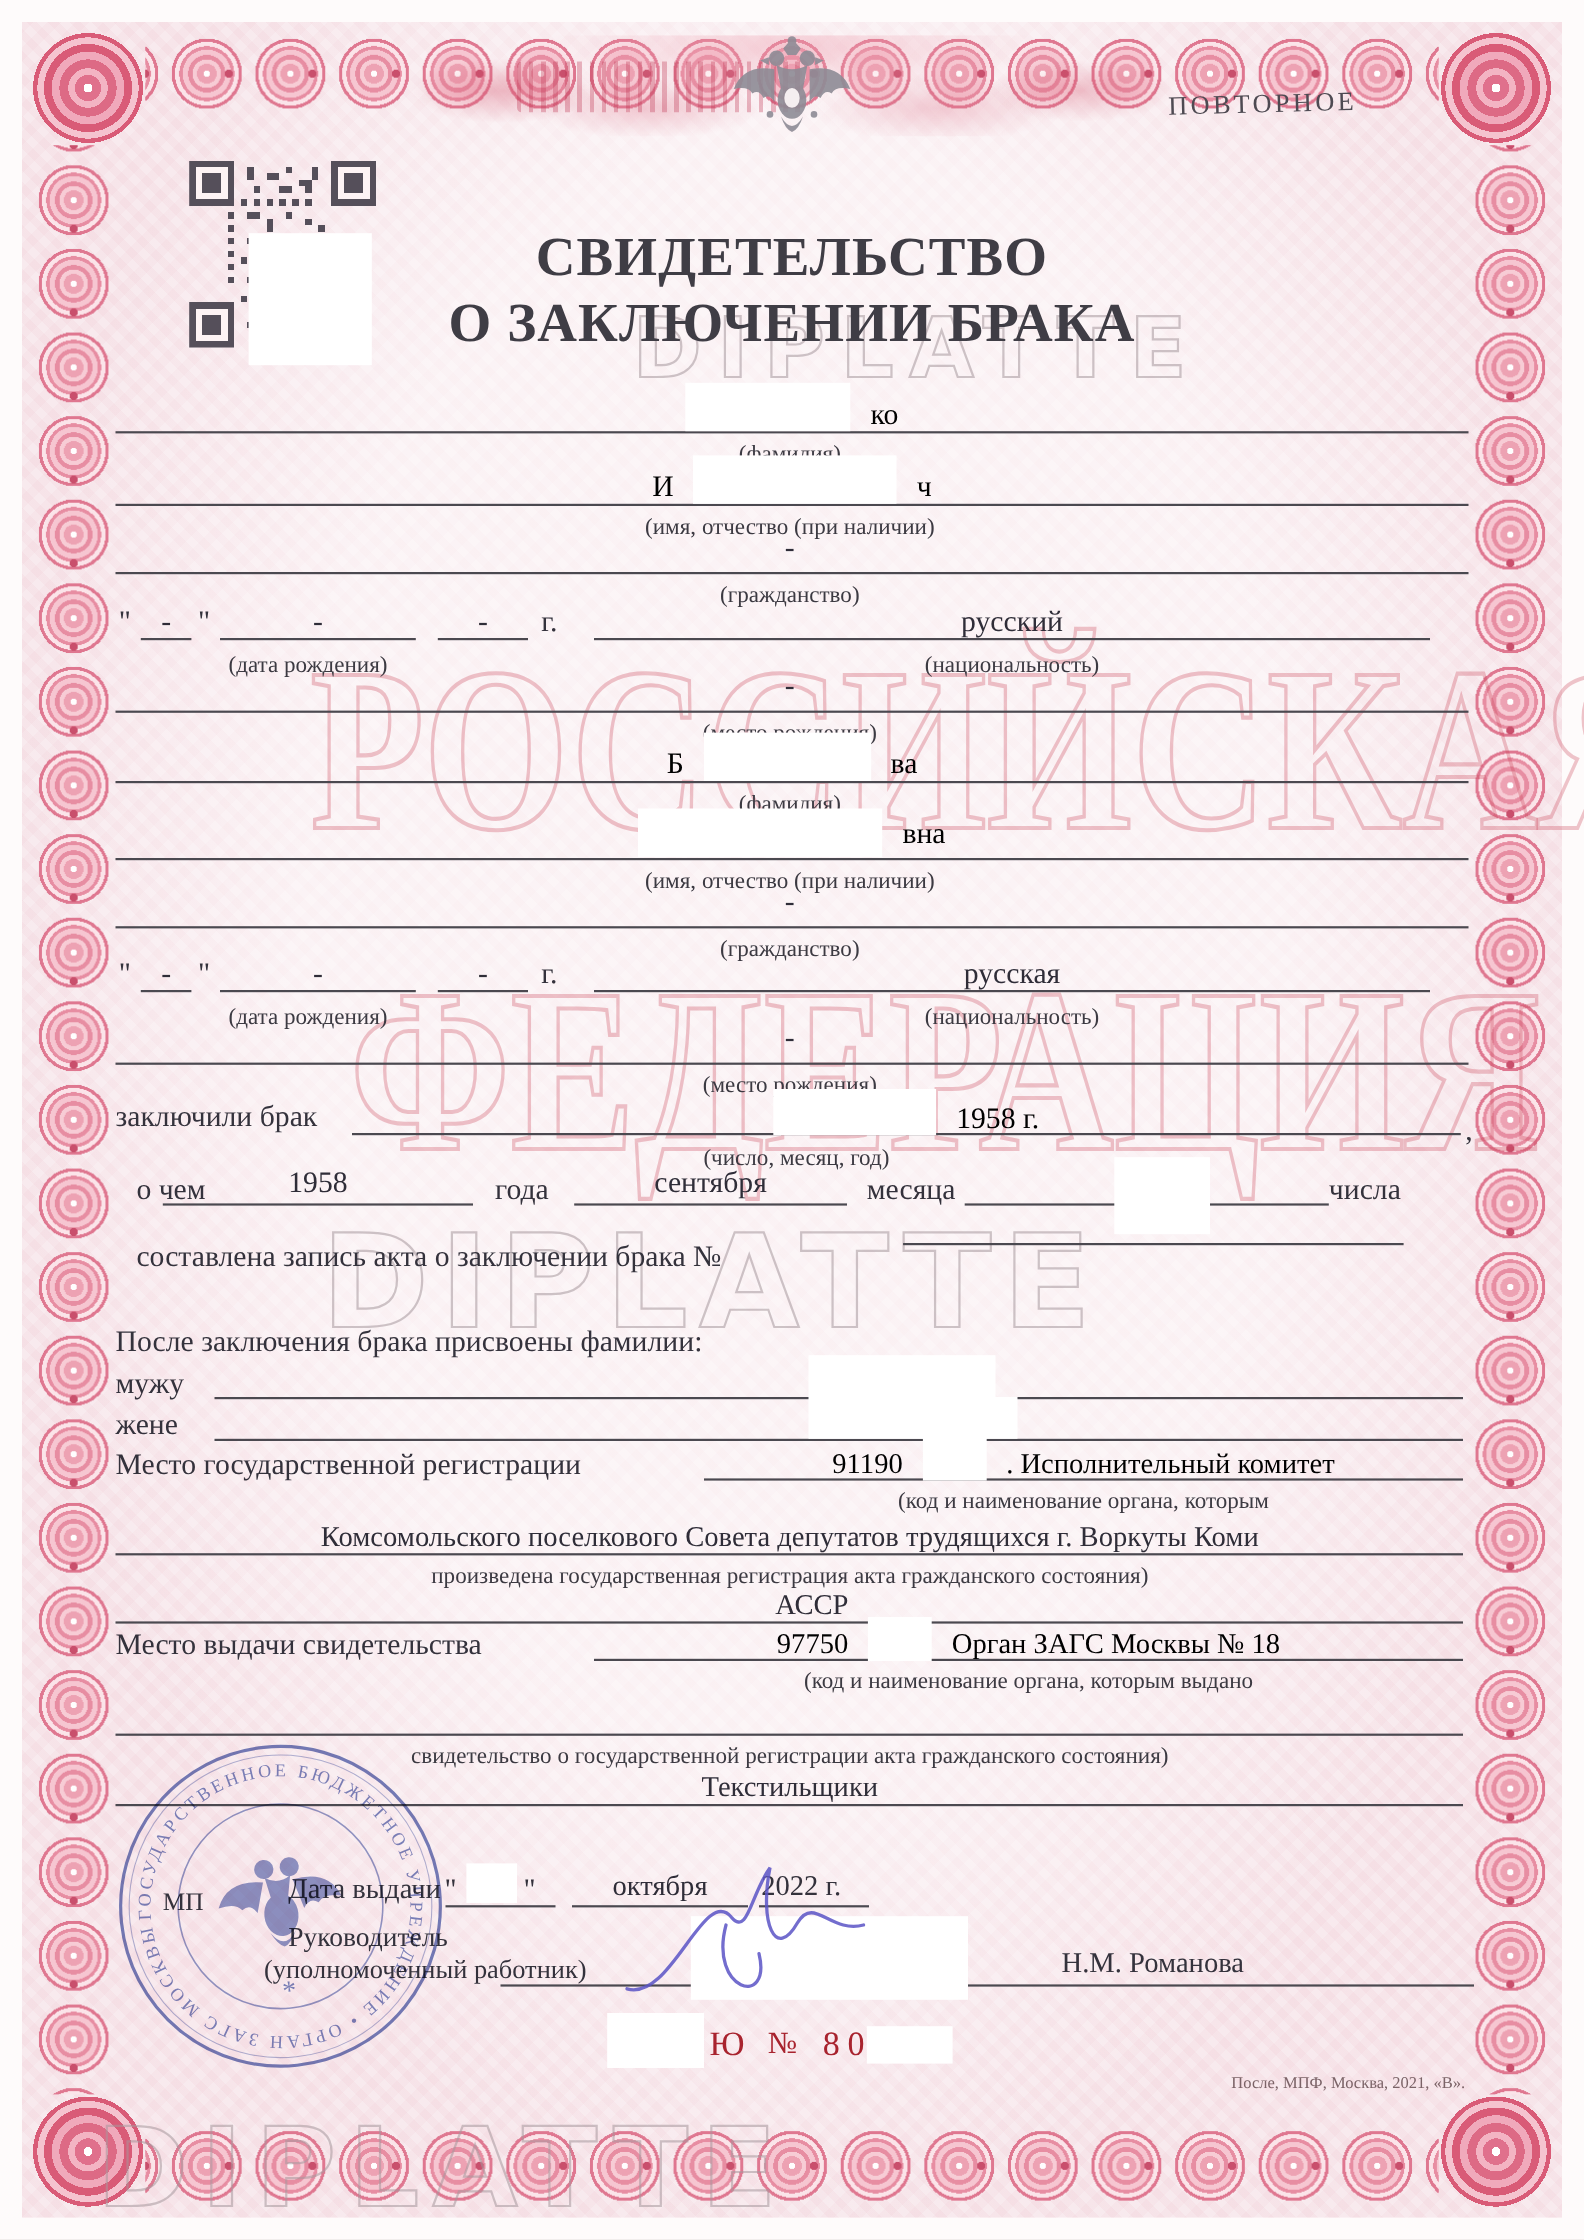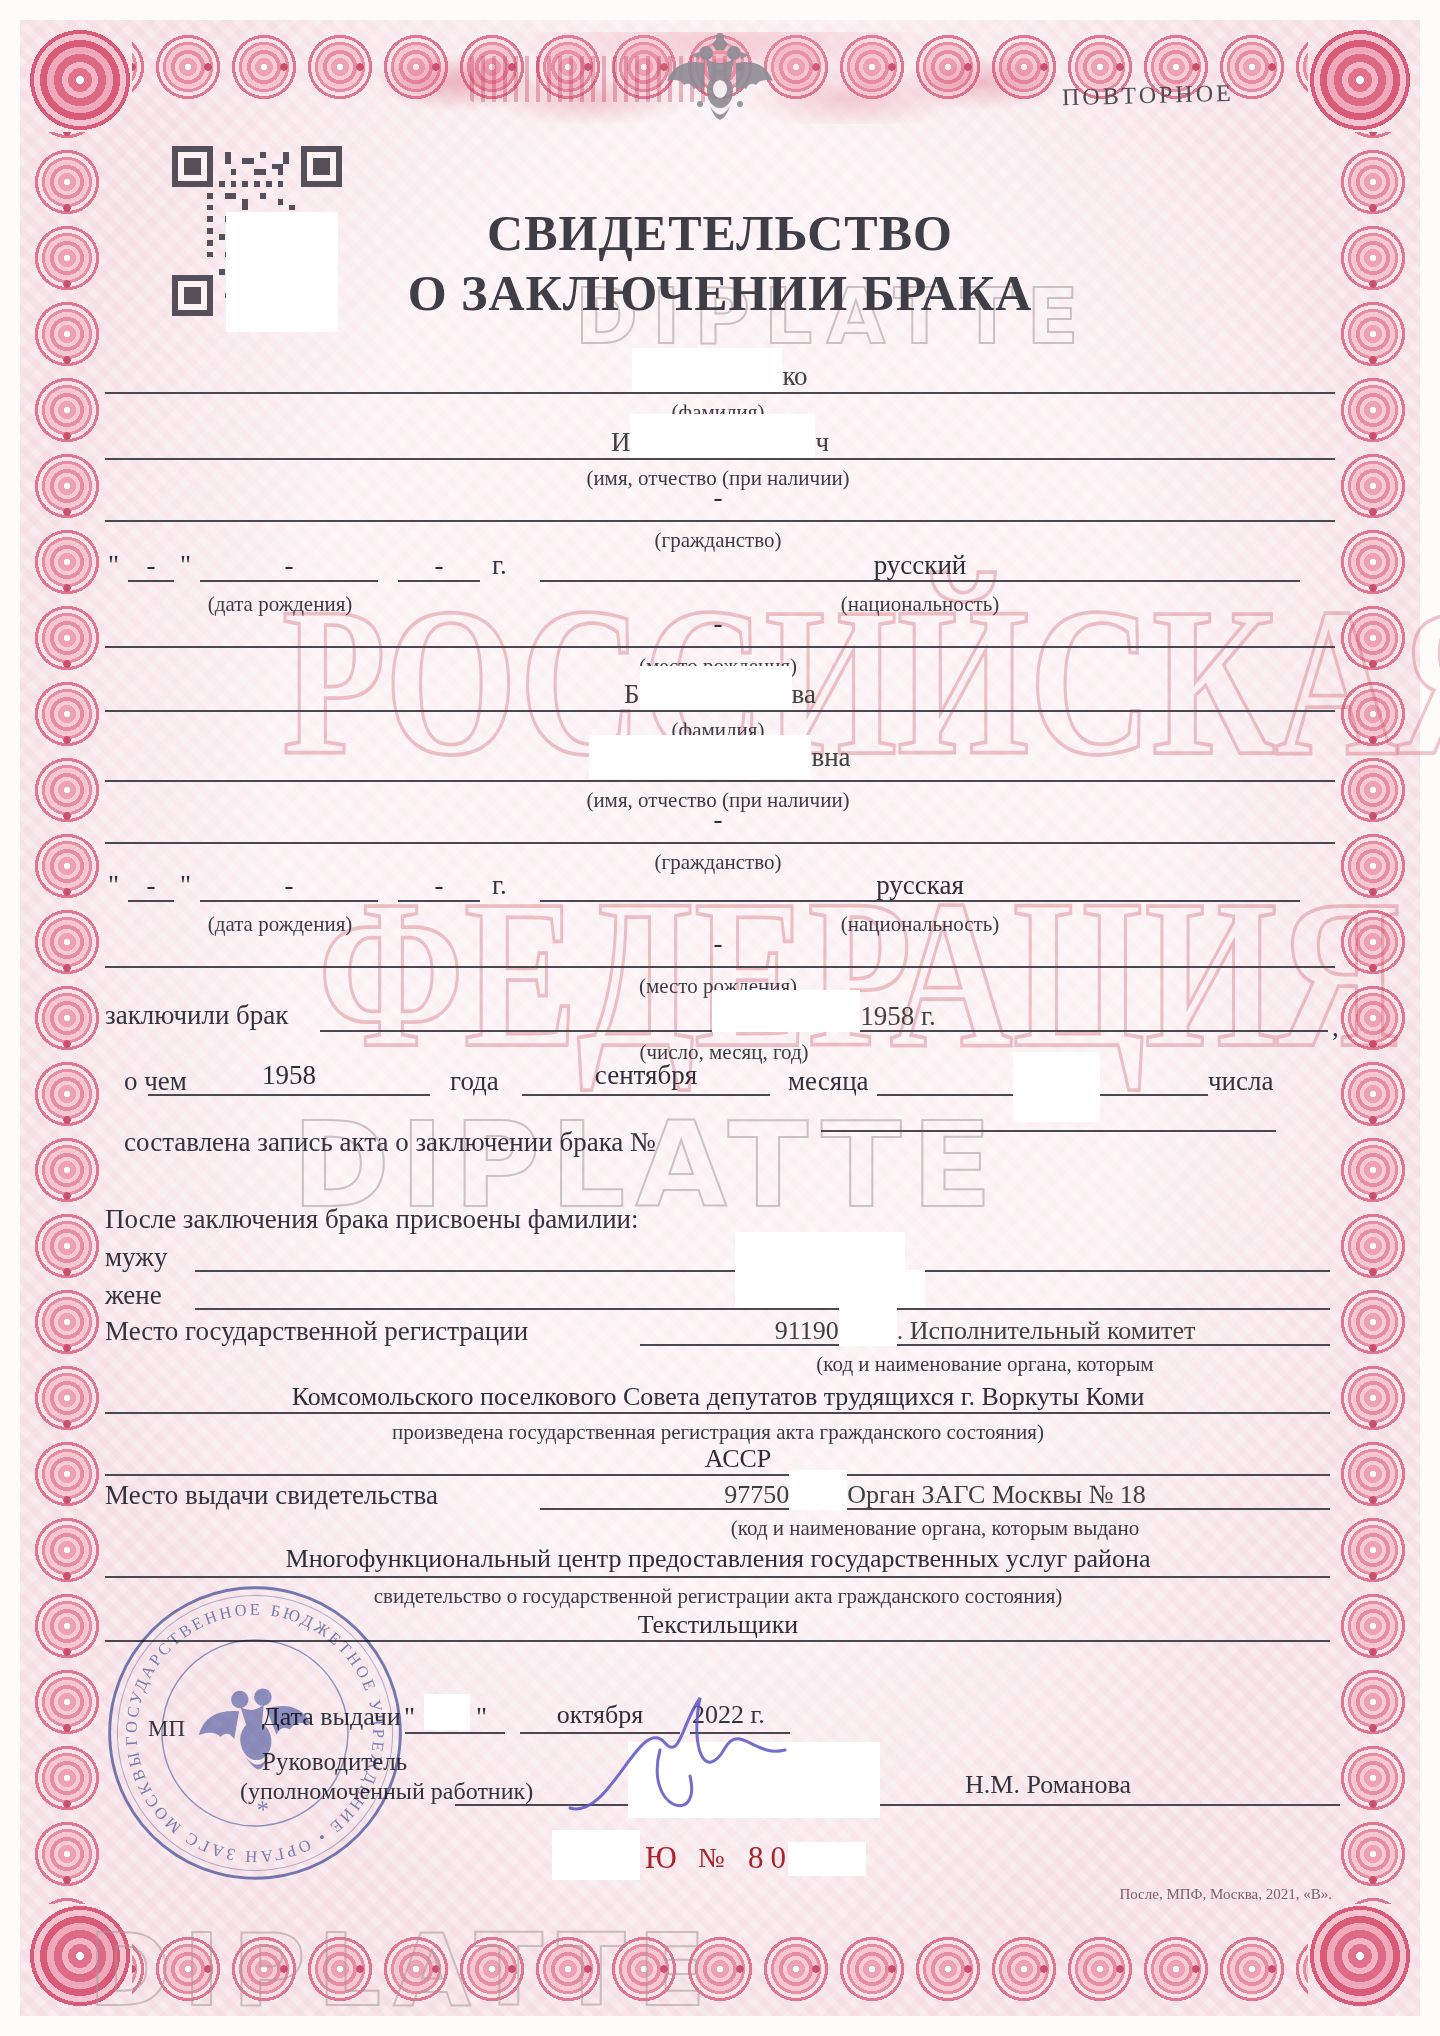--- a/index.html
+++ b/index.html
@@ -34,22 +34,22 @@
         radial-gradient(ellipse 160px 45px at 68% 72%, rgba(223,119,141,.33), transparent 70%),
         radial-gradient(ellipse 120px 40px at 86% 55%, rgba(214,84,110,.32), transparent 70%),
         radial-gradient(ellipse 300px 60px at 50% 12%, rgba(238,160,176,.45), transparent 75%);}
   .ribbonstripes{position:absolute;left:470px;top:56px;width:260px;height:46px;z-index:1;border-radius:4px;
       background:repeating-linear-gradient(90deg, rgba(190,50,80,.33) 0 4px, transparent 4px 11px);}
   
   .u{position:absolute;height:0;border-bottom:2px solid #4b4950;z-index:4;}
   .txt{position:absolute;font-size:27px;color:#34323c;white-space:nowrap;z-index:4;}
   .cval{position:absolute;transform:translateX(-50%);font-size:27px;color:#2f2d38;white-space:nowrap;z-index:6;}
   .lbl{position:absolute;transform:translateX(-50%);font-size:21px;color:#3c3a42;white-space:nowrap;z-index:4;}
-  .val{position:absolute;display:flex;justify-content:center;align-items:flex-end;gap:0;
-       font-size:27px;color:#404040;z-index:6;height:46px;}
+  .val{position:absolute;display:flex;justify-content:center;align-items:flex-end;gap:18px;
+       font-size:27px;color:#000000;z-index:6;height:46px;}
   .redact{background:#ffffff;display:inline-block;z-index:5;}
   .rbox{position:absolute;background:#ffffff;z-index:5;}
   .title{position:absolute;left:105px;width:1230px;text-align:center;font-weight:bold;
          font-size:50px;letter-spacing:1px;color:#3f3d45;z-index:4;}
   .copy{position:absolute;left:1062px;top:82px;font-size:24px;letter-spacing:3px;color:#4e4a52;
         transform:rotate(-1.5deg);z-index:4;}
   .wm{position:absolute;font-family:"DejaVu Sans","Liberation Sans",sans-serif;font-weight:bold;
       color:transparent;-webkit-text-stroke:2px rgba(165,152,156,.55);z-index:2;white-space:nowrap;}
   .wmred{position:absolute;font-weight:bold;color:transparent;
       -webkit-text-stroke:3px rgba(201,66,86,.30);z-index:2;white-space:nowrap;
@@ -293,21 +293,20 @@
   <div class="u" style="left:105px;top:1474px;width:1225px;"></div>
 
   <div class="txt" style="left:105px;top:1480px;">Место выдачи свидетельства</div>
   <div class="val" style="left:540px;top:1464px;width:790px;font-size:26px;">
     <span>97750</span>
     <span class="redact" style="width:58px;height:40px;"></span>
     <span>Орган ЗАГС Москвы № 18</span>
   </div>
   <div class="u" style="left:540px;top:1508px;width:790px;"></div>
   <div class="lbl" style="left:935px;top:1516px;">(код и наименование органа, которым выдано</div>
-  <div class="cval" style="left:718px;top:1544px;font-size:26px;">Многофункциональный центр предоставления государственных услуг района</div>
   <div class="u" style="left:105px;top:1576px;width:1225px;"></div>
   <div class="lbl" style="left:718px;top:1584px;">свидетельство о государственной регистрации акта гражданского состояния)</div>
   <div class="cval" style="left:718px;top:1610px;font-size:26px;">Текстильщики</div>
   <div class="u" style="left:105px;top:1640px;width:1225px;"></div>
 
   <div class="txt" style="left:148px;top:1716px;font-size:23px;">МП</div>
   <div class="txt" style="left:262px;top:1702px;font-size:26px;">Дата выдачи</div>
   <div class="txt" style="left:404px;top:1702px;">"</div>
   <div class="rbox" style="left:424px;top:1694px;width:46px;height:36px;"></div>
   <div class="txt" style="left:476px;top:1702px;">"</div>

